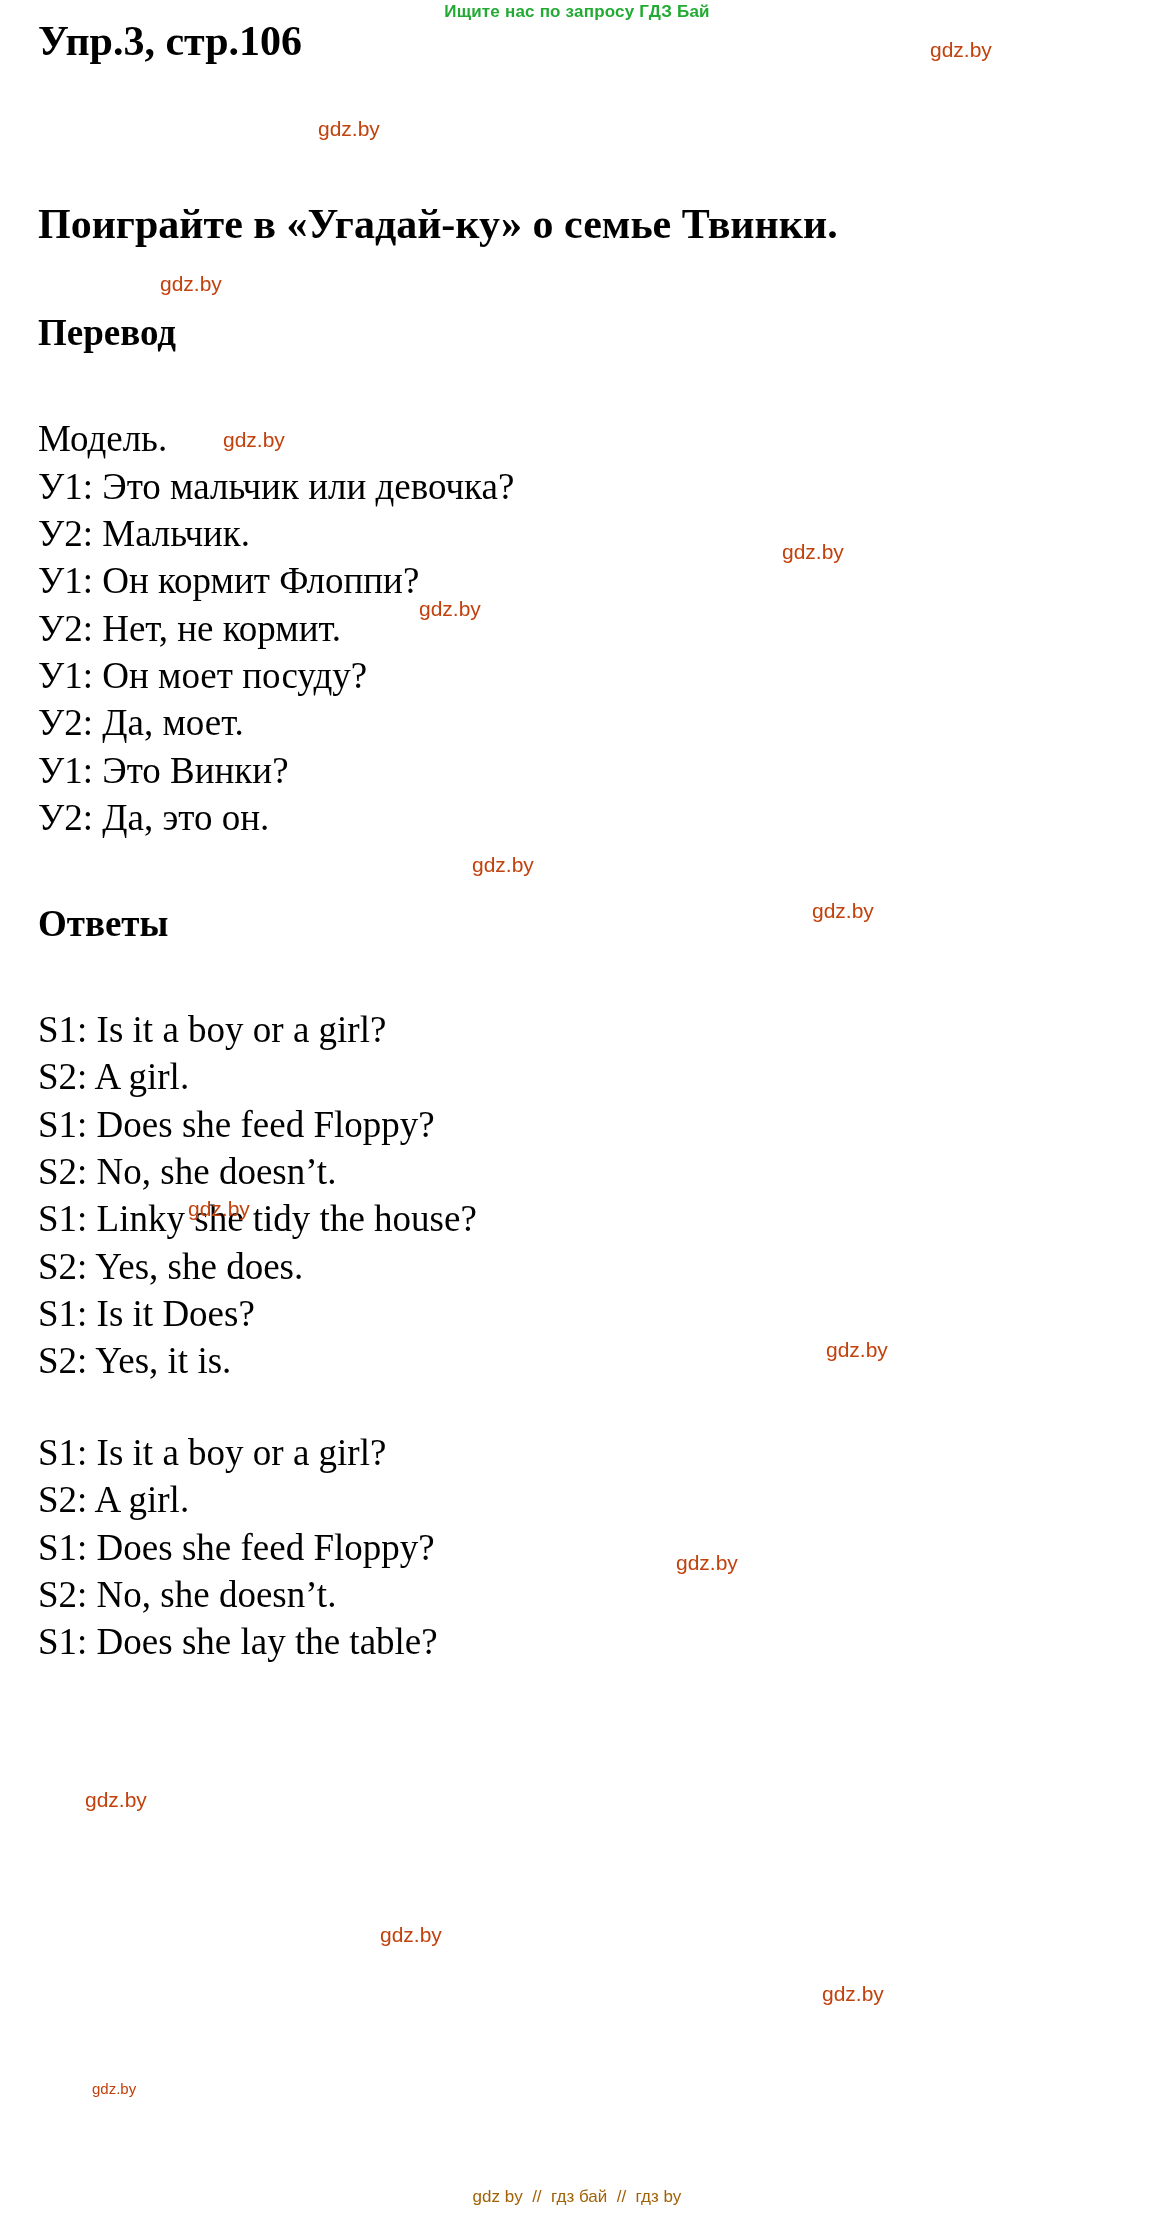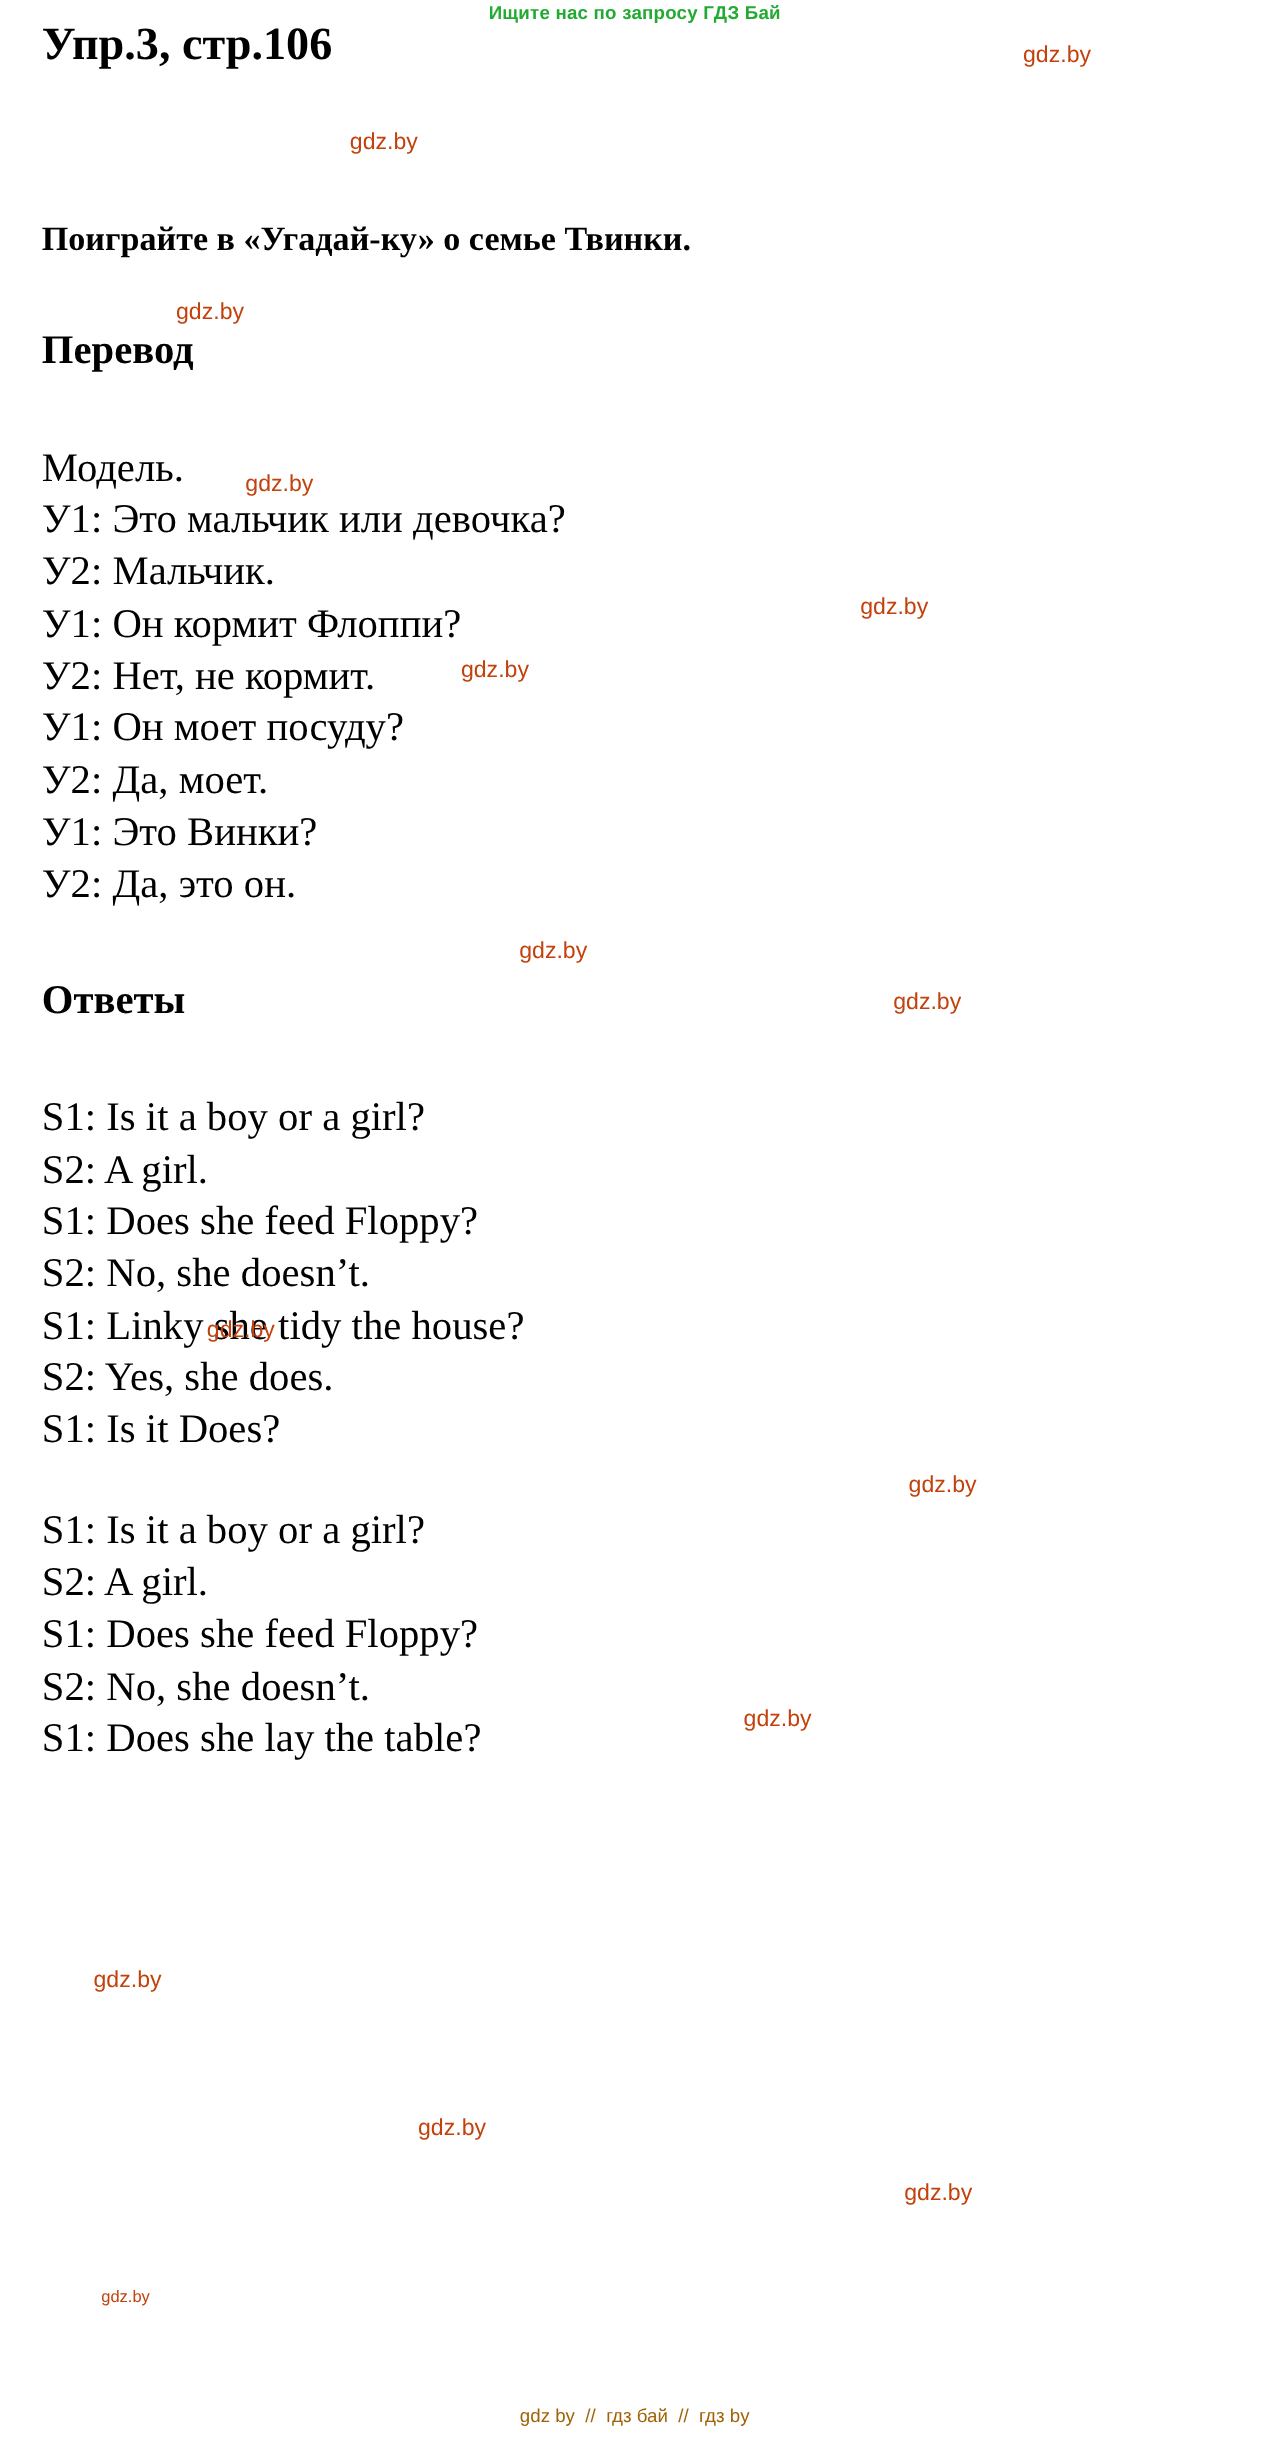--- a/index.html
+++ b/index.html
@@ -42,21 +42,21 @@
     font-family: "Liberation Serif", serif;
     font-weight: bold;
     font-size: 42px;
     margin: 0;
     padding: 0 0 0 8px;
     line-height: 1.2;
   }
   h2.subtitle {
     font-family: "Liberation Serif", serif;
     font-weight: bold;
-    font-size: 31px;
+    font-size: 42px;
     margin: 0;
     padding: 50px 0 0 8px;
     line-height: 1.25;
   }
   h3.section {
     font-family: "Liberation Serif", serif;
     font-weight: bold;
     font-size: 37px;
     margin: 0;
     padding: 0 0 0 8px;
@@ -136,20 +136,21 @@
     <div class="spacer-md"></div>
 
     <div class="dialogue">
       <div class="line">S1: Is it a boy or a girl?</div>
       <div class="line">S2: A girl.</div>
       <div class="line">S1: Does she feed Floppy?</div>
       <div class="line">S2: No, she doesn’t.</div>
       <div class="line">S1: Linky she tidy the house?</div>
       <div class="line">S2: Yes, she does.</div>
       <div class="line">S1: Is it Does?</div>
+      <div class="line">S2: Yes, it is.</div>
     </div>
 
     <div class="spacer-sm"></div>
 
     <div class="dialogue">
       <div class="line">S1: Is it a boy or a girl?</div>
       <div class="line">S2: A girl.</div>
       <div class="line">S1: Does she feed Floppy?</div>
       <div class="line">S2: No, she doesn’t.</div>
       <div class="line">S1: Does she lay the table?</div>

